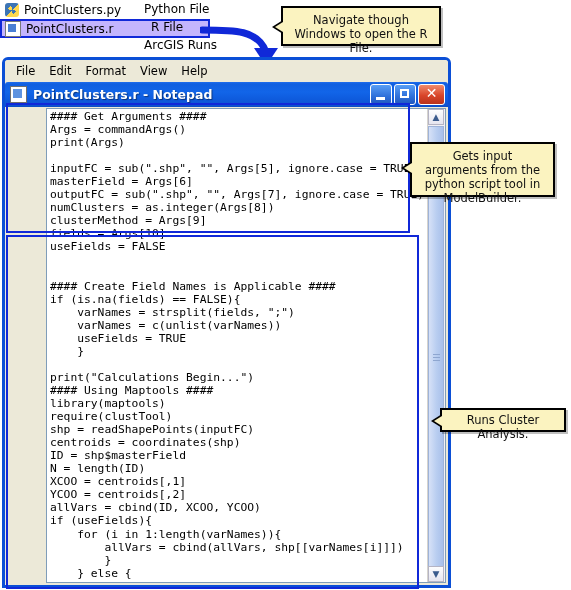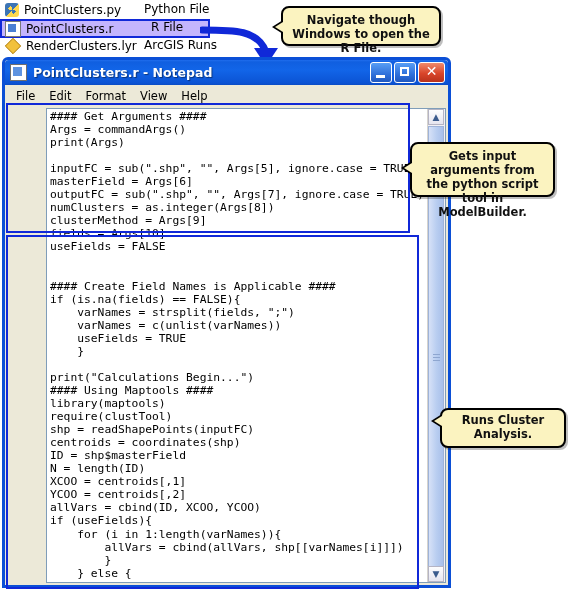--- a/index.html
+++ b/index.html
@@ -90,29 +90,28 @@
     left: 200px; top: 8px;
     width: 120px; height: 58px;
     pointer-events: none;
   }
 
   
   .callout {
     position: absolute;
     background: #fbf3c0;
     border: 2px solid #000000;
-    border-radius: 8px;
+    border-radius: 0;
     font-size: 11.5px;
     color: #111;
     text-align: center;
     line-height: 14px;
     padding: 5px 8px;
     box-sizing: border-box;
     box-shadow: 2px 2px 0 rgba(0,0,0,0.25);
-    font-weight: bold;
   }
   .callout .tail {
     position: absolute;
     width: 0; height: 0;
   }
   #callout-nav {
     left: 281px; top: 6px;
     width: 160px; height: 40px;
   }
   #callout-nav .tail {
@@ -140,21 +139,21 @@
   }
   #callout-args .tail::after {
     content:""; position:absolute;
     left: 3px; top:-5px;
     border-top: 5px solid transparent;
     border-bottom: 5px solid transparent;
     border-right: 8px solid #fbf3c0;
   }
   #callout-cluster {
     left: 440px; top: 408px;
-    width: 126px; height: 40px;
+    width: 126px; height: 24px;
     padding: 3px 6px;
   }
   #callout-cluster .tail {
     left: -11px; top: 4px;
     border-top: 7px solid transparent;
     border-bottom: 7px solid transparent;
     border-right: 11px solid #000;
   }
   #callout-cluster .tail::after {
     content:""; position:absolute;
@@ -321,61 +320,57 @@
     <span class="file-name">PointClusters.py</span>
   </div>
   <div class="file-type r0">Python File</div>
 
   <div class="file-row r1 selected">
     <span class="file-icon ico-r"></span>
     <span class="file-name">PointClusters.r</span>
   </div>
   <div class="file-type r1">R File</div>
 
-  <div class="file-row r2">
-    <span class="file-icon ico-lyr"></span>
-    <span class="file-name">RenderClusters.lyr</span>
-  </div>
   <div class="file-type r2">ArcGIS Runs</div>
 </div>
 
 <svg id="nav-arrow" viewBox="0 0 120 58">
   <path d="M2 22 C 35 22, 58 22, 66 44" stroke="#1028d8" stroke-width="7" fill="none" stroke-linecap="round"></path>
   <polygon points="54,40 78,40 66,58" fill="#1028d8"></polygon>
 </svg>
 
 <div class="callout" id="callout-nav">
   <span class="tail"></span>
   <span>Navigate though Windows to open the R File.</span>
 </div>
 
 <div id="notepad">
+
+  <div id="menubar">
+    <div class="menu-item">File</div>
+    <div class="menu-item">Edit</div>
+    <div class="menu-item">Format</div>
+    <div class="menu-item">View</div>
+    <div class="menu-item">Help</div>
+  </div>
 
   <div id="titlebar">
     <span class="tb-icon"></span>
     <span class="tb-title">PointClusters.r - Notepad</span>
     <div id="win-buttons">
       <div class="win-btn">
           <span class="g-min"></span>
         </div>
       <div class="win-btn">
           <span class="g-max"></span>
         </div>
       <div class="win-btn close">
           <span class="g-close">✕</span>
         </div>
     </div>
-  </div>
-
-  <div id="menubar">
-    <div class="menu-item">File</div>
-    <div class="menu-item">Edit</div>
-    <div class="menu-item">Format</div>
-    <div class="menu-item">View</div>
-    <div class="menu-item">Help</div>
   </div>
 
   <div id="edit-area">
     <pre id="code">#### Get Arguments ####
 Args = commandArgs()
 print(Args)
 
 inputFC = sub(".shp", "", Args[5], ignore.case = TRUE)
 masterField = Args[6]
 outputFC = sub(".shp", "", Args[7], ignore.case = TRUE)

